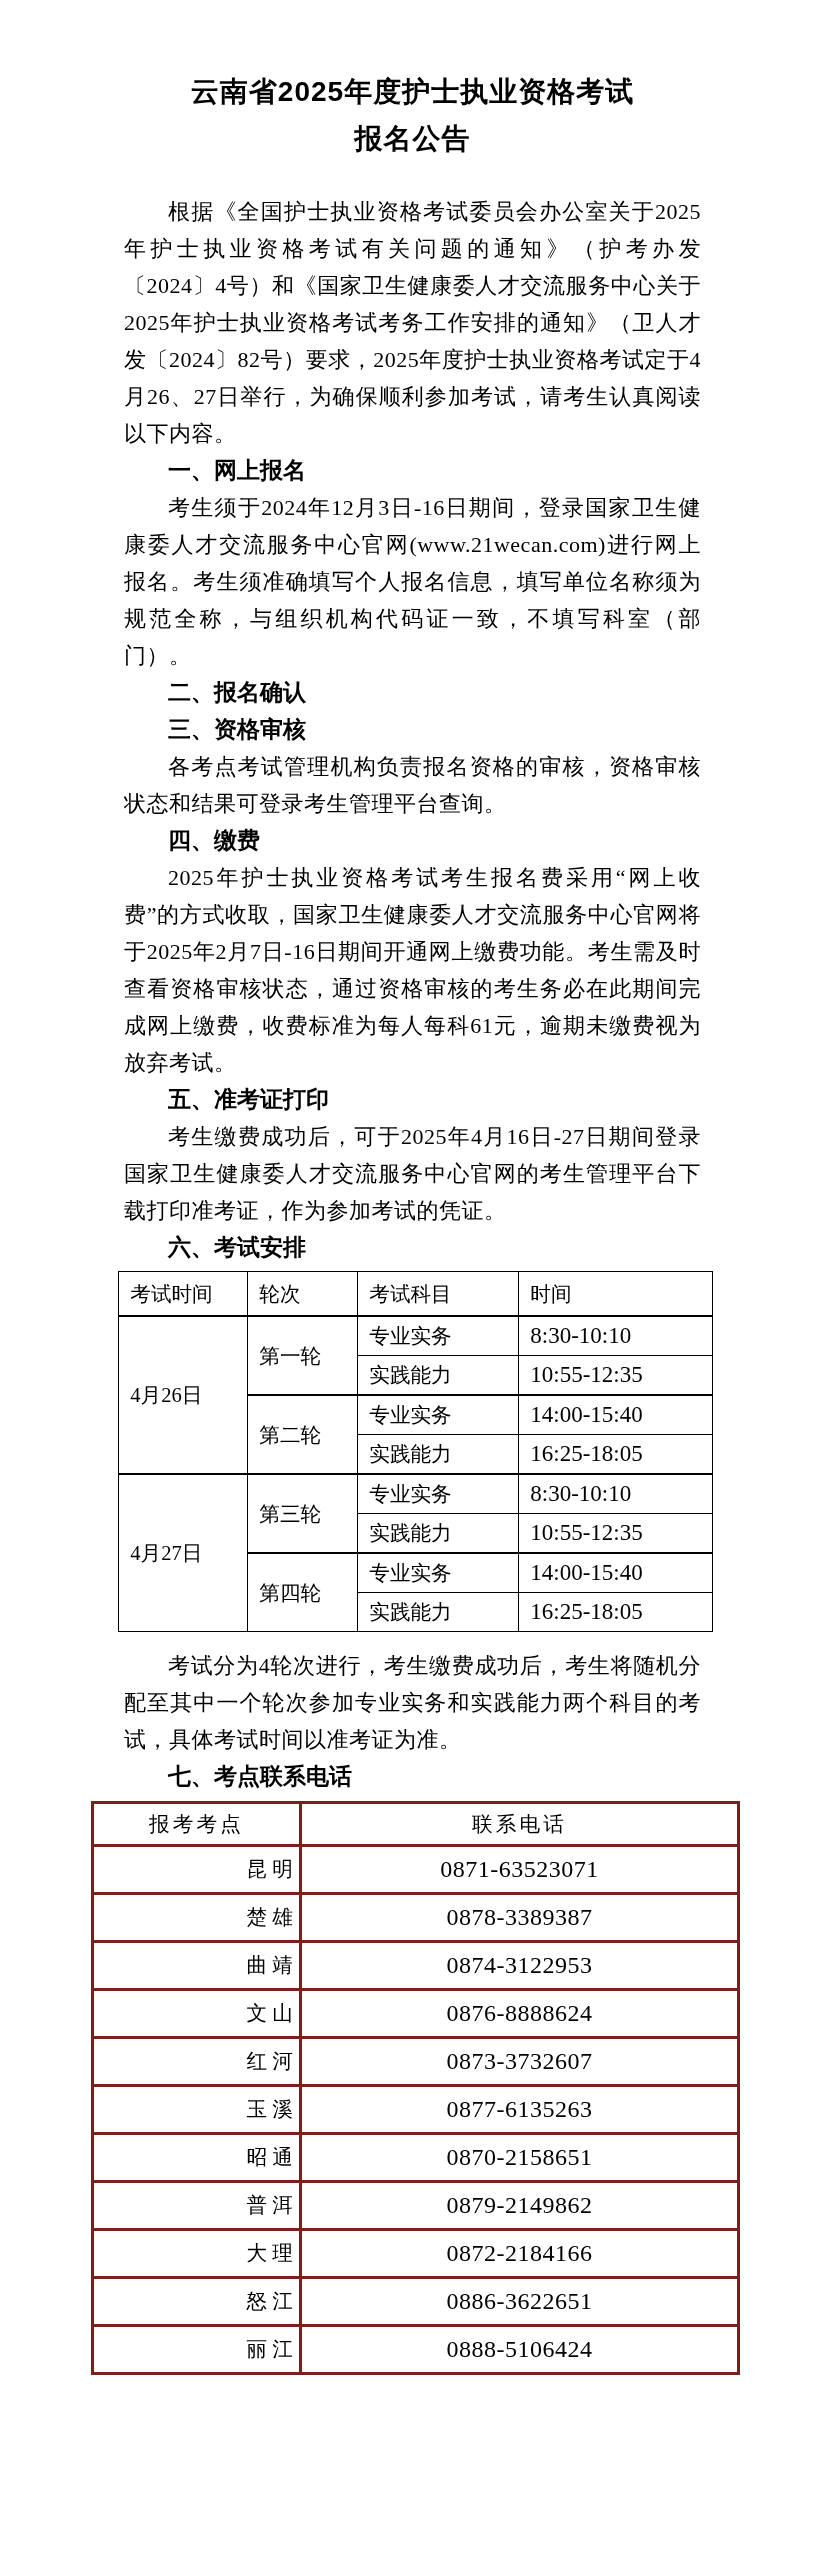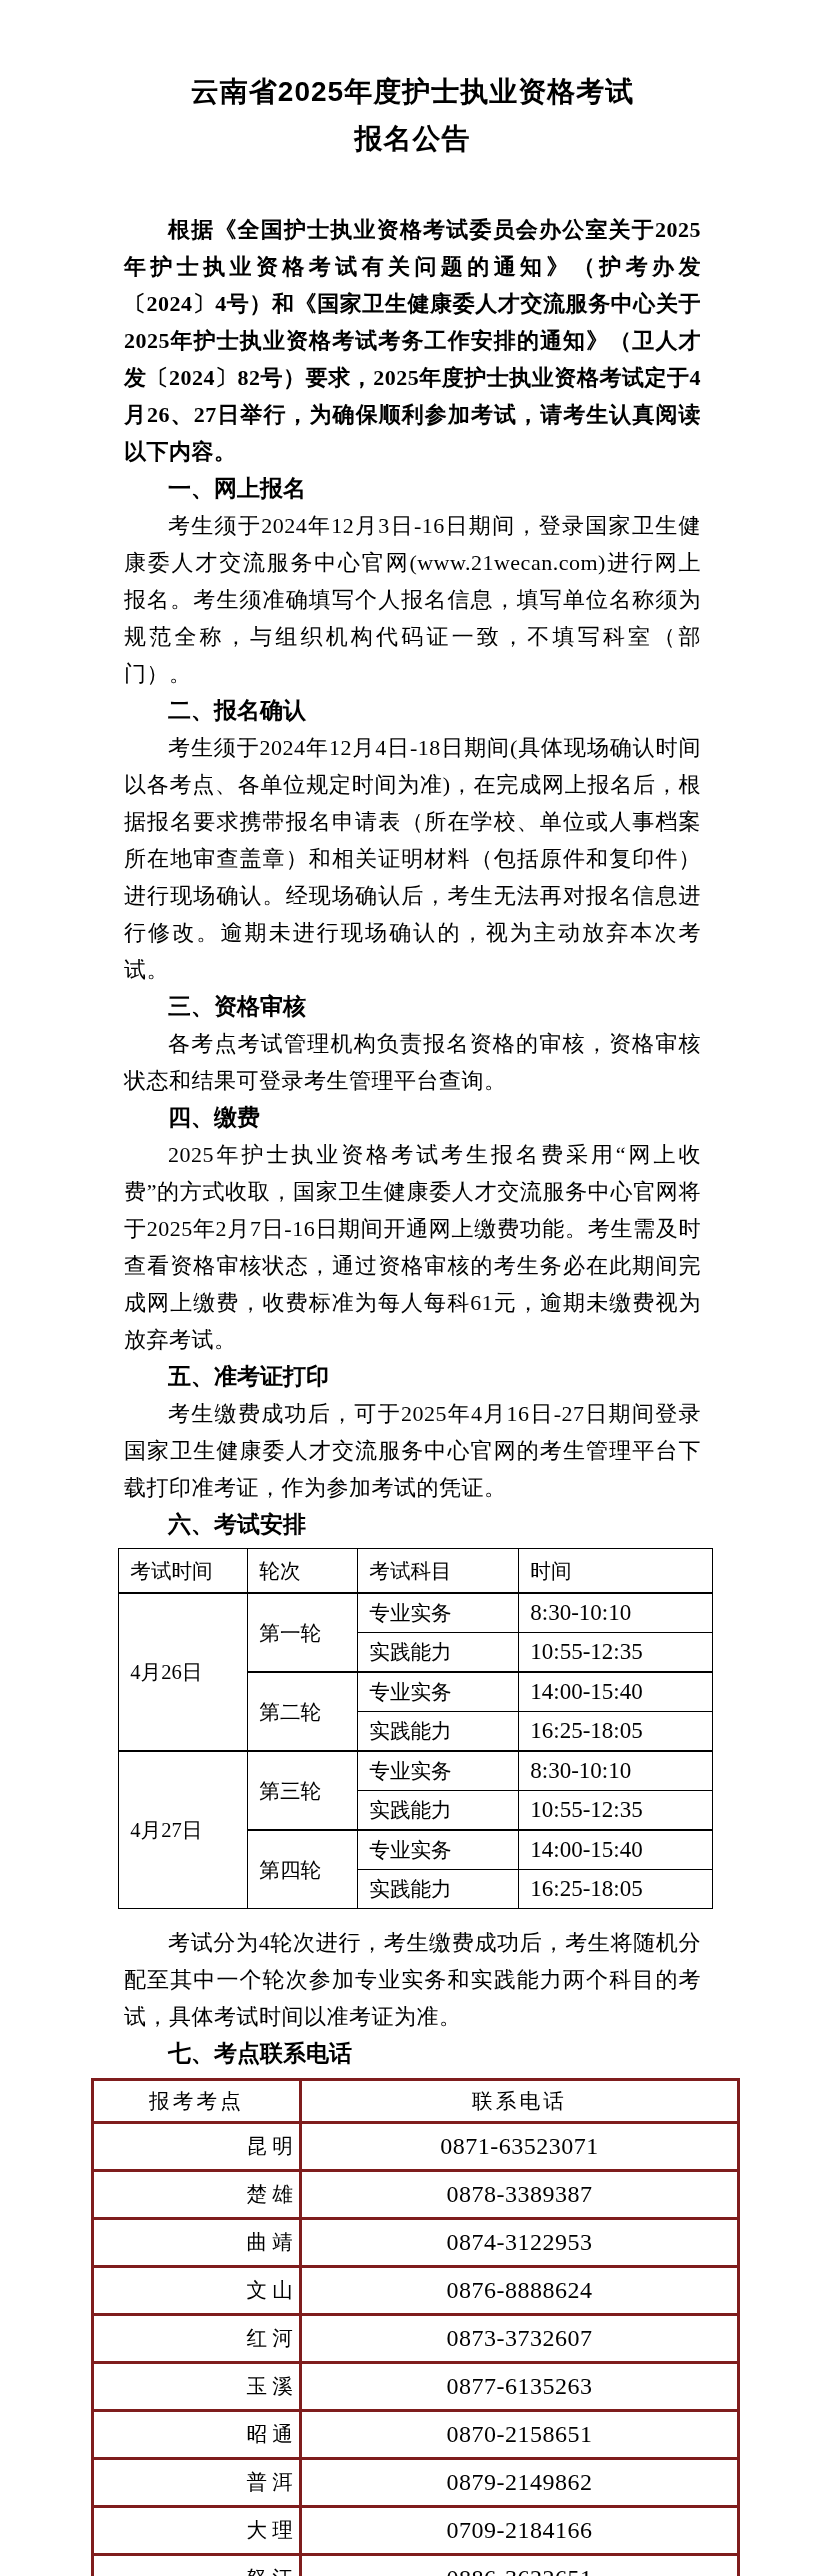--- a/index.html
+++ b/index.html
@@ -24,21 +24,21 @@
     letter-spacing: 1px;
   }
   .para {
     margin: 0 117px 0 124px;
     font-size: 22px;
     line-height: 37px;
     text-indent: 44px;
     text-align: justify;
     letter-spacing: 0.5px;
   }
-  .intro { margin-top: 49px; font-weight: bold; }
+  .intro { margin-top: 31px; }
   .heading {
     margin: 0 117px 0 124px;
     text-indent: 44px;
     font-family: "Liberation Sans", "DejaVu Sans", sans-serif;
     font-weight: 700;
     font-size: 23px;
     line-height: 37px;
   }
   table { border-collapse: collapse; table-layout: fixed; }
   .exam-table {
@@ -87,21 +87,20 @@
     <div>云南省2025年度护士执业资格考试</div>
     <div>报名公告</div>
   </div>
 
   <p class="para intro">根据《全国护士执业资格考试委员会办公室关于2025年护士执业资格考试有关问题的通知》（护考办发〔2024〕4号）和《国家卫生健康委人才交流服务中心关于2025年护士执业资格考试考务工作安排的通知》（卫人才发〔2024〕82号）要求，2025年度护士执业资格考试定于4月26、27日举行，为确保顺利参加考试，请考生认真阅读以下内容。</p>
 
   <h2 class="heading">一、网上报名</h2>
   <p class="para">考生须于2024年12月3日-16日期间，登录国家卫生健康委人才交流服务中心官网(www.21wecan.com)进行网上报名。考生须准确填写个人报名信息，填写单位名称须为规范全称，与组织机构代码证一致，不填写科室（部门）。</p>
 
   <h2 class="heading">二、报名确认</h2>
-  <p class="para">考生须于2024年12月4日-18日期间(具体现场确认时间以各考点、各单位规定时间为准)，在完成网上报名后，根据报名要求携带报名申请表（所在学校、单位或人事档案所在地审查盖章）和相关证明材料（包括原件和复印件）进行现场确认。经现场确认后，考生无法再对报名信息进行修改。逾期未进行现场确认的，视为主动放弃本次考试。</p>
 
   <h2 class="heading">三、资格审核</h2>
   <p class="para">各考点考试管理机构负责报名资格的审核，资格审核状态和结果可登录考生管理平台查询。</p>
 
   <h2 class="heading">四、缴费</h2>
   <p class="para">2025年护士执业资格考试考生报名费采用“网上收费”的方式收取，国家卫生健康委人才交流服务中心官网将于2025年2月7日-16日期间开通网上缴费功能。考生需及时查看资格审核状态，通过资格审核的考生务必在此期间完成网上缴费，收费标准为每人每科61元，逾期未缴费视为放弃考试。</p>
 
   <h2 class="heading">五、准考证打印</h2>
   <p class="para">考生缴费成功后，可于2025年4月16日-27日期间登录国家卫生健康委人才交流服务中心官网的考生管理平台下载打印准考证，作为参加考试的凭证。</p>
 
@@ -207,21 +206,21 @@
       <tr>
         <th class="site-cell">昭通</th>
         <td class="phone-cell">0870-2158651</td>
       </tr>
       <tr>
         <th class="site-cell">普洱</th>
         <td class="phone-cell">0879-2149862</td>
       </tr>
       <tr>
         <th class="site-cell">大理</th>
-        <td class="phone-cell">0709-2184166</td>
+        <td class="phone-cell">0872-2184166</td>
       </tr>
       <tr>
         <th class="site-cell">怒江</th>
         <td class="phone-cell">0886-3622651</td>
       </tr>
       <tr>
         <th class="site-cell">丽江</th>
         <td class="phone-cell">0888-5106424</td>
       </tr>
 

